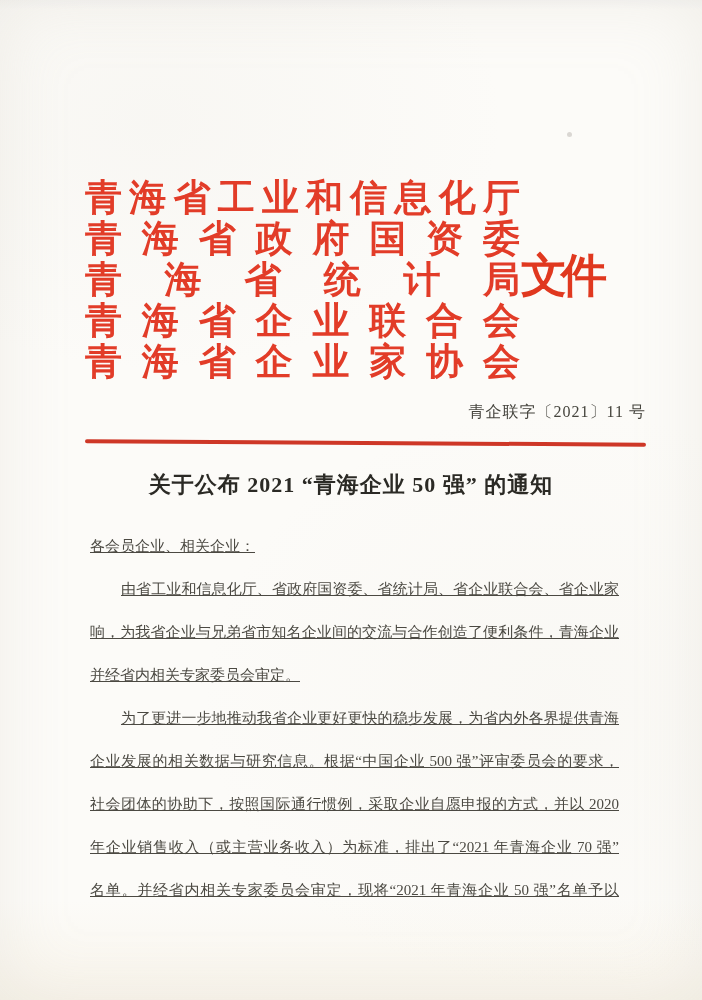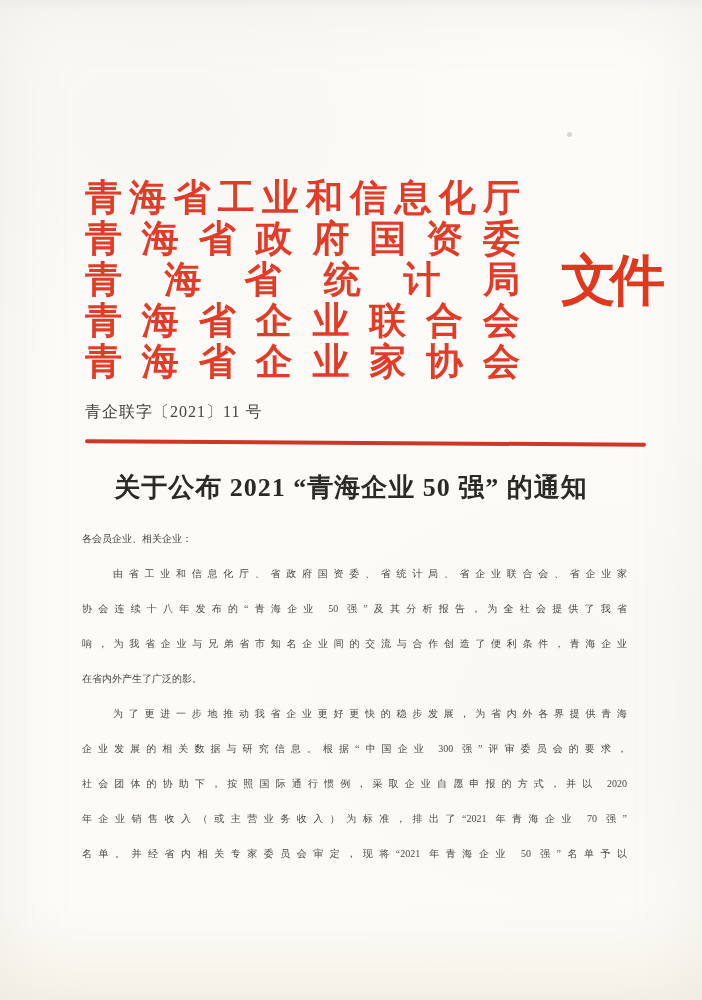--- a/index.html
+++ b/index.html
@@ -32,56 +32,56 @@
     display: flex; justify-content: space-between;
     height: 41px; line-height: 41px;
     font-size: 37px; font-weight: bold;
     color: #e23c28;
     white-space: nowrap;
   }
   .agency-line span { display: inline-block; }
 
   .doc-type {
     position: absolute; left: 521px; top: 252px;
-    font-size: 55px; font-weight: bold; letter-spacing: -6px;
+    font-size: 46px; font-weight: bold; letter-spacing: -6px;
     color: #e0381f; line-height: 1.05;
     white-space: nowrap;
-    margin-left: 40px;
   }
 
   .doc-number {
     position: absolute; left: 85px; top: 402px; width: 561px;
-    text-align: left;
+    text-align: right;
     font-size: 16px; letter-spacing: 1px;
     color: #45443d;
   }
 
   .red-divider {
     position: absolute; left: 85px; top: 441px;
     width: 561px; height: 4px;
     background: #ce3727;
     border-radius: 2px;
     transform: rotate(0.35deg);
   }
 
   .doc-title {
     position: absolute; left: 0; top: 470px; width: 702px;
     text-align: center;
-    font-size: 26px; font-weight: bold; letter-spacing: 1px;
+    font-size: 22px; font-weight: bold; letter-spacing: 1px;
     color: #2b2a25;
   }
 
   .body-block {
     position: absolute; left: 82px; top: 521px; width: 545px;
     color: #4b4942;
   }
   .body-line {
     height: 35px; line-height: 35px;
-    font-size: 10px;
-    margin: 0;
+    font-size: 15px;
+    margin: 8px;
+    text-decoration: underline;
   }
   .jline { text-align: justify; text-align-last: justify; }
   .plain { text-align: left; }
   .indent { padding-left: 31px; }
 </style>
 </head>
 <body>
 
 <div class="page">
 
@@ -145,24 +145,23 @@
   <div class="doc-number">青企联字〔2021〕11 号</div>
 
   <div class="red-divider"></div>
 
   <div class="doc-title">关于公布 2021 “青海企业 50 强” 的通知</div>
 
   <div class="body-block">
     <p class="body-line plain">各会员企业、相关企业：</p>
 
     <p class="body-line jline indent">由省工业和信息化厅、省政府国资委、省统计局、省企业联合会、省企业家</p>
-    <p class="body-line jline">协会连续十八年发布的“青海企业 50 强”及其分析报告，为全社会提供了我省</p>
     <p class="body-line jline">响，为我省企业与兄弟省市知名企业间的交流与合作创造了便利条件，青海企业</p>
-    <p class="body-line plain">在省内外产生了广泛的影。</p>
+    <p class="body-line plain">并经省内相关专家委员会审定。</p>
 
     <p class="body-line jline indent">为了更进一步地推动我省企业更好更快的稳步发展，为省内外各界提供青海</p>
-    <p class="body-line jline">企业发展的相关数据与研究信息。根据“中国企业 300 强”评审委员会的要求，</p>
+    <p class="body-line jline">企业发展的相关数据与研究信息。根据“中国企业 500 强”评审委员会的要求，</p>
     <p class="body-line jline">社会团体的协助下，按照国际通行惯例，采取企业自愿申报的方式，并以 2020</p>
     <p class="body-line jline">年企业销售收入（或主营业务收入）为标准，排出了“2021 年青海企业 70 强”</p>
     <p class="body-line jline">名单。并经省内相关专家委员会审定，现将“2021 年青海企业 50 强”名单予以</p>
   </div>
 
 </div>
 
 </body></html>

